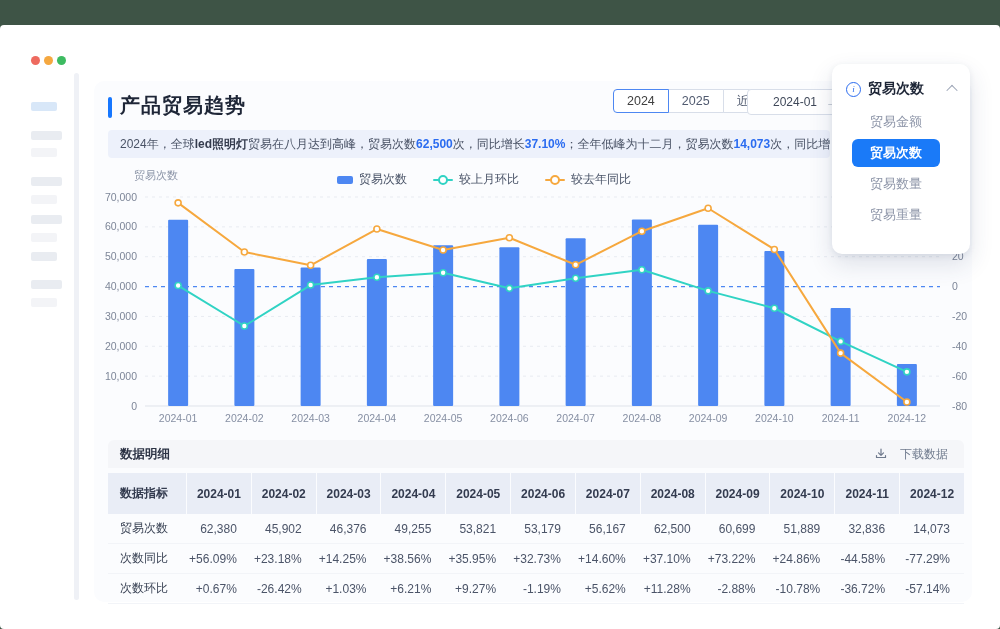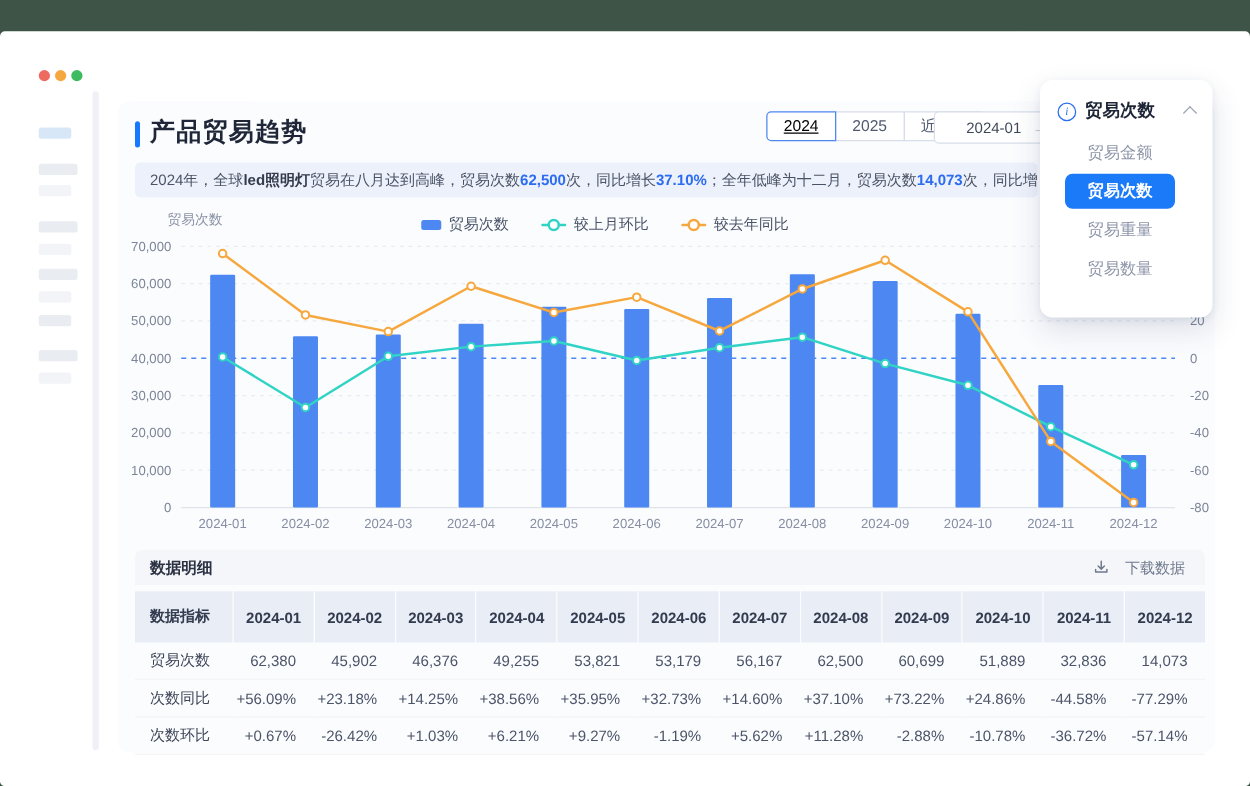--- a/index.html
+++ b/index.html
@@ -32,21 +32,21 @@
   .accent-bar{position:absolute;left:14px;top:16px;width:4px;height:21px;background:#1677ff;border-radius:2px;}
   .page-title{position:absolute;left:26px;top:11px;font-size:20px;font-weight:bold;color:#1e2637;letter-spacing:1px;}
   
   .seg-group{position:absolute;left:519px;top:8px;height:24px;display:flex;}
   .seg-group button{
     height:24px;padding:0 13px;margin-left:-1px;background:#fff;border:1px solid #d8dee9;
     font-size:12.5px;color:#515b70;cursor:pointer;position:relative;font-family:inherit;
   }
   .seg-group button:first-child{border-radius:4px 0 0 4px;margin-left:0;}
   .seg-group button:last-child{border-radius:0 4px 4px 0;}
-  .seg-group button.active{border-color:#4d87f2;color:#000000;z-index:1;text-decoration:underline;}
+  .seg-group button.active{border-color:#4d87f2;color:#404040;z-index:1;}
   .range-box{
     position:absolute;left:653px;top:8px;width:168px;height:24px;background:#fff;
     border:1px solid #d8dee9;border-radius:4px;display:flex;align-items:center;justify-content:center;
     gap:9px;font-size:12px;color:#3f4859;
   }
   .range-arrow{color:#9aa3b5;}
   
   .banner{
     position:absolute;left:14px;top:49px;width:698px;height:28px;background:#edf1fb;border-radius:4px;
     padding:0 12px;line-height:28px;font-size:12px;color:#4a5366;white-space:nowrap;overflow:hidden;
@@ -333,19 +333,19 @@
     <span class="chev-up"></span>
   </div>
   <ul class="panel-opts" id="panel-opts">
       <li>
         <span class="opt">贸易金额</span>
       </li>
       <li class="sel">
         <span class="opt">贸易次数</span>
       </li>
       <li>
-        <span class="opt">贸易重量</span>
+        <span class="opt">贸易数量</span>
       </li>
       <li>
-        <span class="opt">贸易数量</span>
+        <span class="opt">贸易重量</span>
       </li>
     </ul>
 </div>
 
 </body></html>

